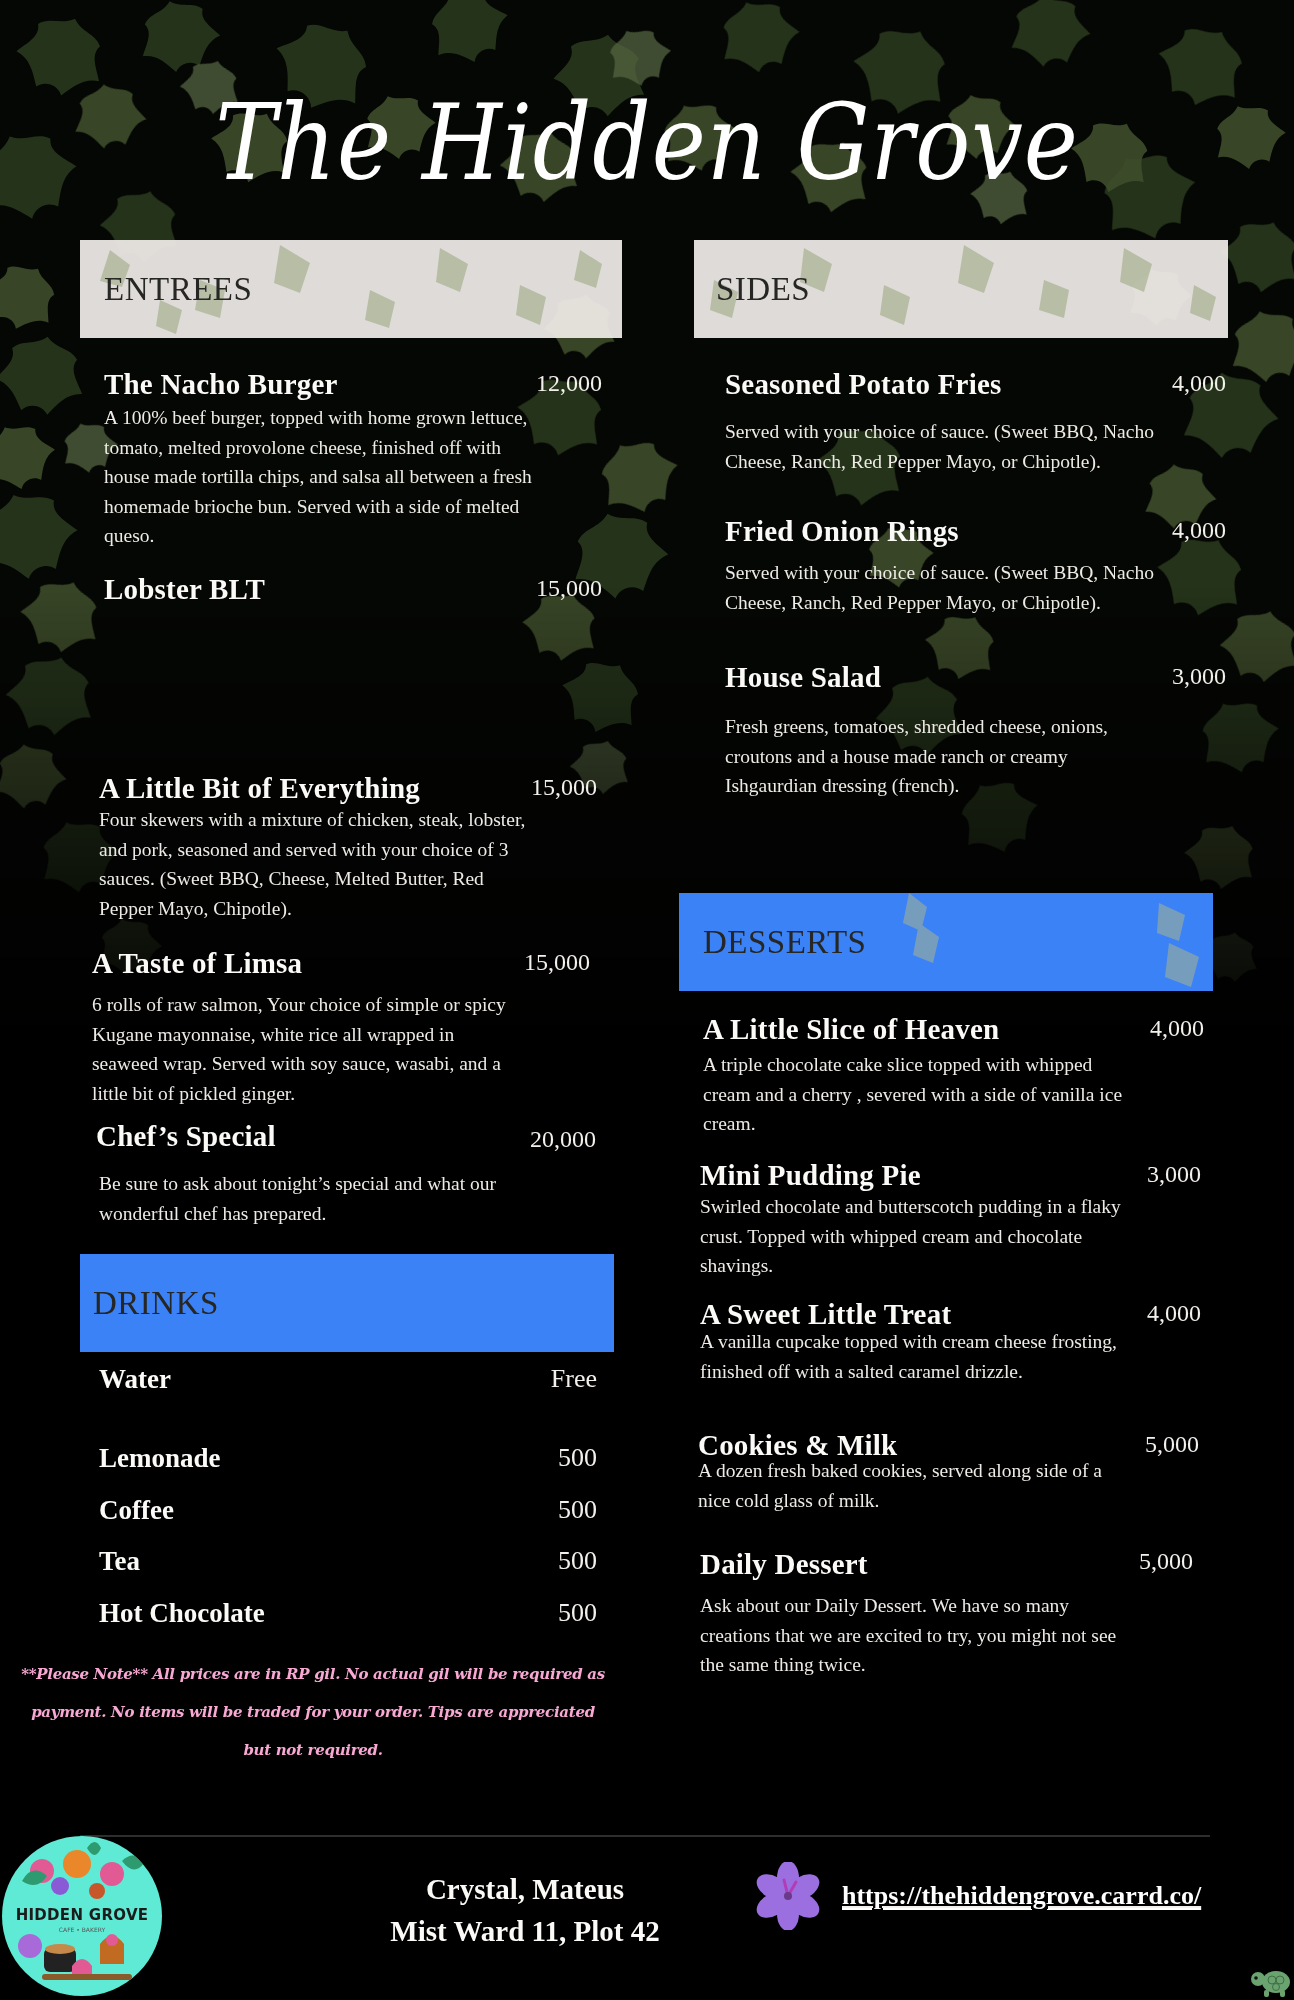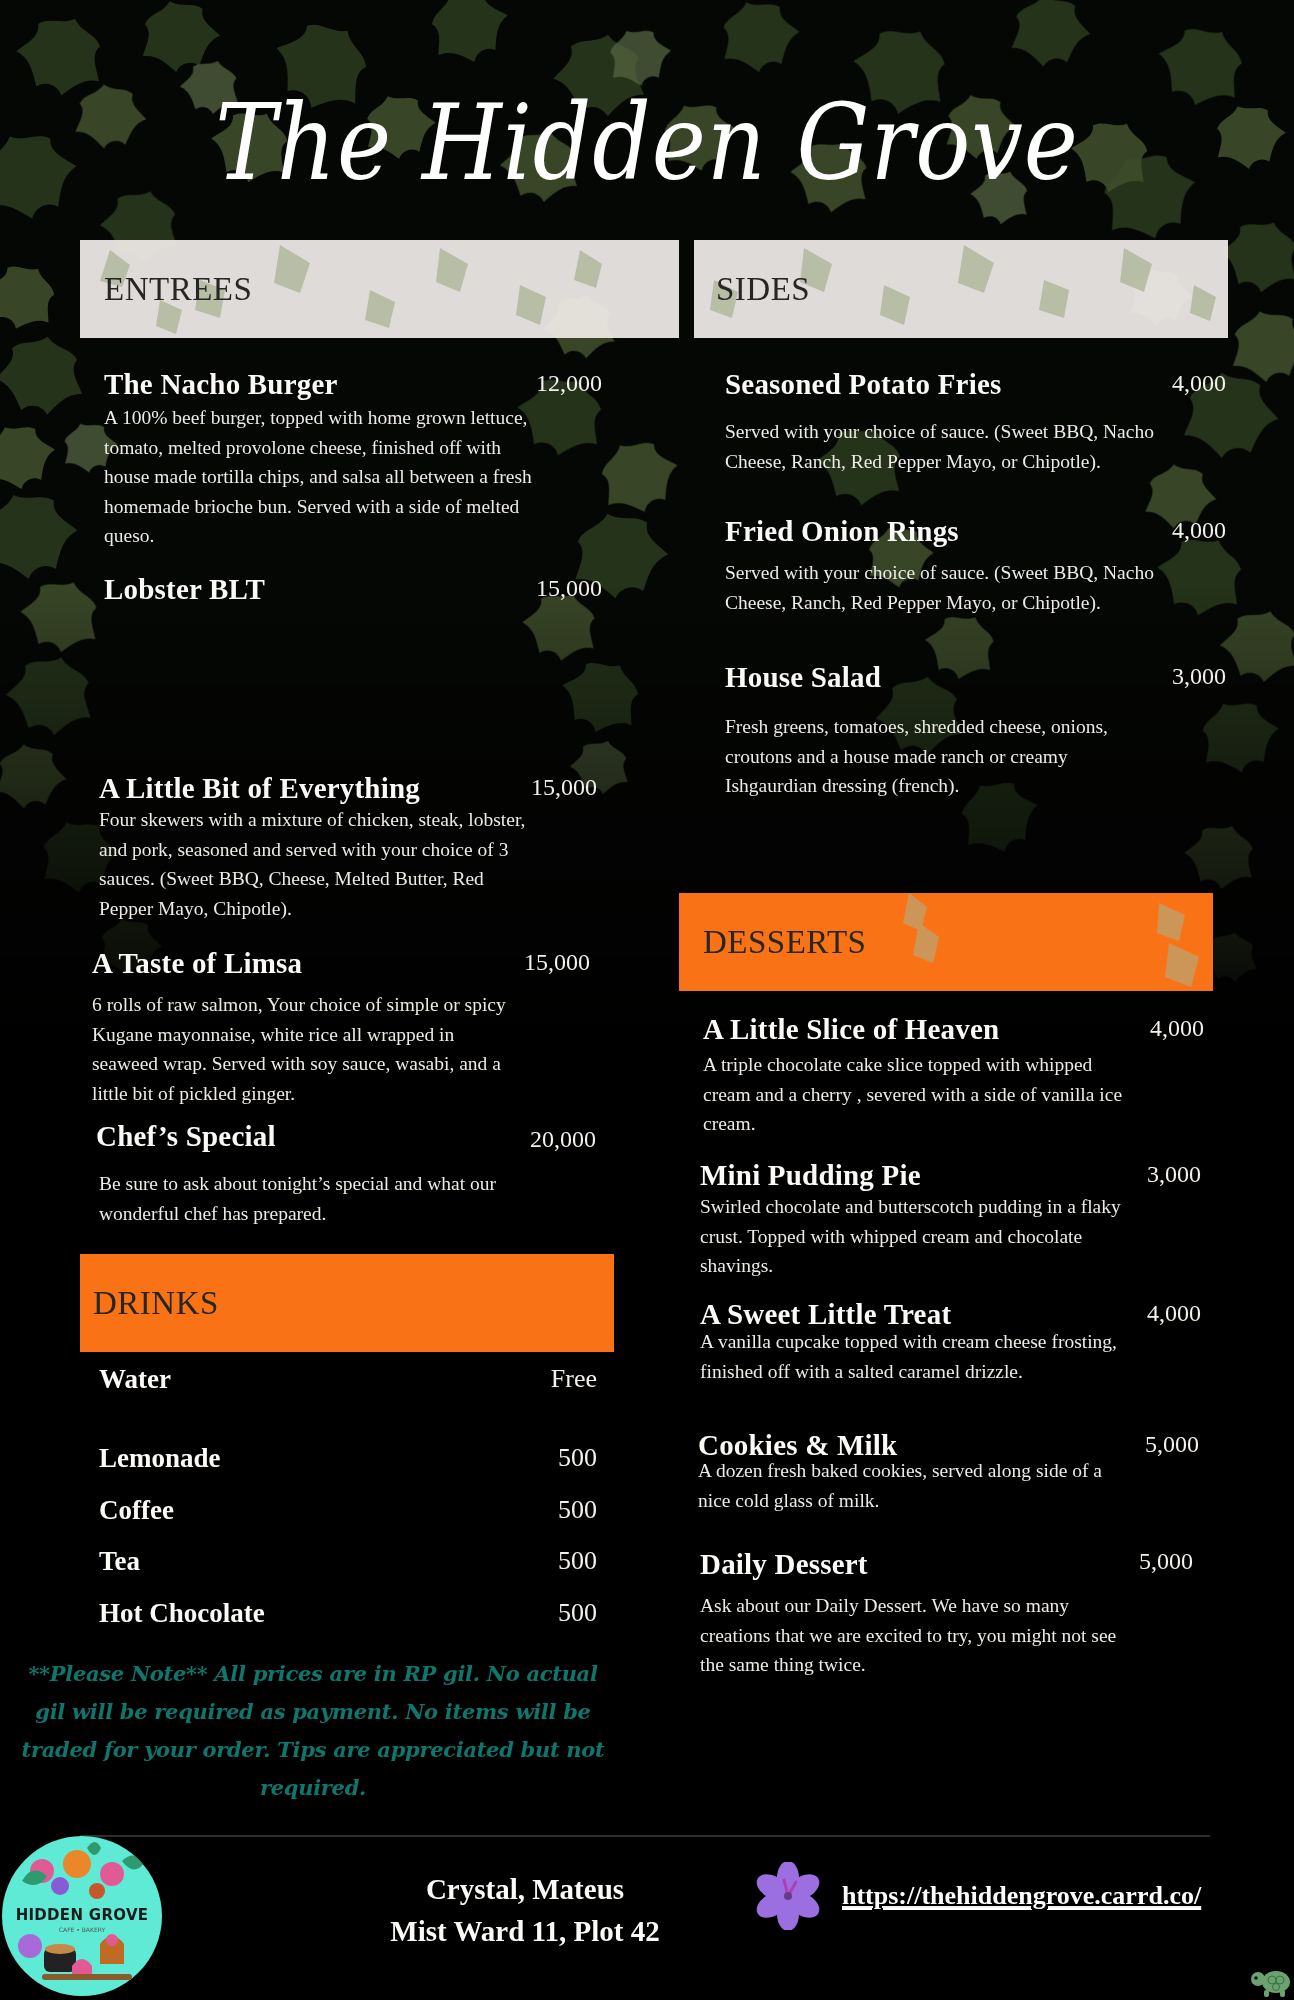--- a/index.html
+++ b/index.html
@@ -22,37 +22,37 @@
     font-family: "DejaVu Serif", serif; font-style: italic; font-weight: normal;
     font-size: 104px; letter-spacing: 1px; color: #ffffff;
     transform: scaleX(0.88);
   }
   .sec-head {
     position: absolute; height: 98px; box-sizing: border-box;
     background: rgba(240, 236, 232, 0.93);
     display: flex; align-items: center; padding-left: 24px;
     overflow: hidden;
   }
-  .sec-head.leafy { background: #f97316; }
+  .sec-head.leafy { background: #3b82f6; }
   .sec-head .leaves { position: absolute; inset: 0; opacity: 0.55; }
   .sec-head span {
     position: relative; font-size: 33px; color: #262624; letter-spacing: 0.5px;
     font-family: "Liberation Serif", serif;
   }
   .item { position: absolute; }
   .item .name { font-size: 29px; font-weight: bold; color: #fbfaf7; white-space: nowrap; letter-spacing: 0.2px; }
   .item .price { position: absolute; top: 0; font-size: 24px; color: #f3f0ec; white-space: nowrap; }
   .item .desc { font-size: 19.5px; line-height: 29.5px; color: #eeebe6; }
   .drink-row { position: absolute; left: 99px; width: 498px; display: flex; justify-content: space-between; }
   .drink-row .dname { font-size: 27px; font-weight: bold; color: #fbfaf7; }
   .drink-row .dprice { font-size: 26px; color: #f3f0ec; }
   .note {
     position: absolute; left: 18px; top: 1655px; width: 590px; text-align: center;
     font-family: "DejaVu Serif", serif; font-style: italic; font-weight: bold;
-    font-size: 21px; line-height: 38px; color: #0f766e; letter-spacing: -0.3px;
+    font-size: 15px; line-height: 38px; color: #f9a8d4; letter-spacing: -0.3px;
   }
   .divider { position: absolute; left: 80px; top: 1835px; width: 1130px; height: 2px; background: #2e2e2e; }
   .logo {
     position: absolute; left: 2px; top: 1836px; width: 160px; height: 160px; border-radius: 50%;
     background: #5eead4; overflow: hidden;
   }
   .logo-text {
     position: absolute; left: 0; top: 70px; width: 160px; text-align: center;
     font-family: "DejaVu Sans", sans-serif; font-weight: bold; font-size: 15px; color: #1c1c1c; letter-spacing: 0.3px;
   }
@@ -137,21 +137,21 @@
       <use href="#leaf" transform="translate(1160,300) rotate(-15) scale(0.8)"></use>
       <use href="#leaf" transform="translate(600,770) rotate(15) scale(0.75)"></use>
       <use href="#leaf" transform="translate(90,450) rotate(-20) scale(0.7)"></use>
       <use href="#leaf" transform="translate(1230,960) rotate(10) scale(0.7)"></use>
     </g>
   </svg>
 </div>
 
 <h1 class="title" style="margin:0;">The Hidden Grove</h1>
 
-<div class="sec-head" style="left:80px; top:240px; width:599px;">
+<div class="sec-head" style="left:80px; top:240px; width:542px;">
   <svg class="leaves" width="533" height="98" viewBox="0 0 533 98">
     <g fill="#9aa57e">
       <path d="M30,10 l20,15 l-8,22 l-22,-6 z"></path>
         <path d="M120,40 l25,10 l-5,28 l-25,-8 z"></path>
       <path d="M200,5 l30,18 l-10,30 l-26,-10 z"></path>
         <path d="M290,50 l25,12 l-6,26 l-24,-8 z"></path>
       <path d="M360,8 l28,16 l-8,28 l-24,-10 z"></path>
         <path d="M440,45 l26,12 l-6,28 l-24,-10 z"></path>
       <path d="M500,10 l22,14 l-6,24 l-22,-8 z"></path>
         <path d="M80,60 l22,10 l-6,24 l-20,-8 z"></path>

